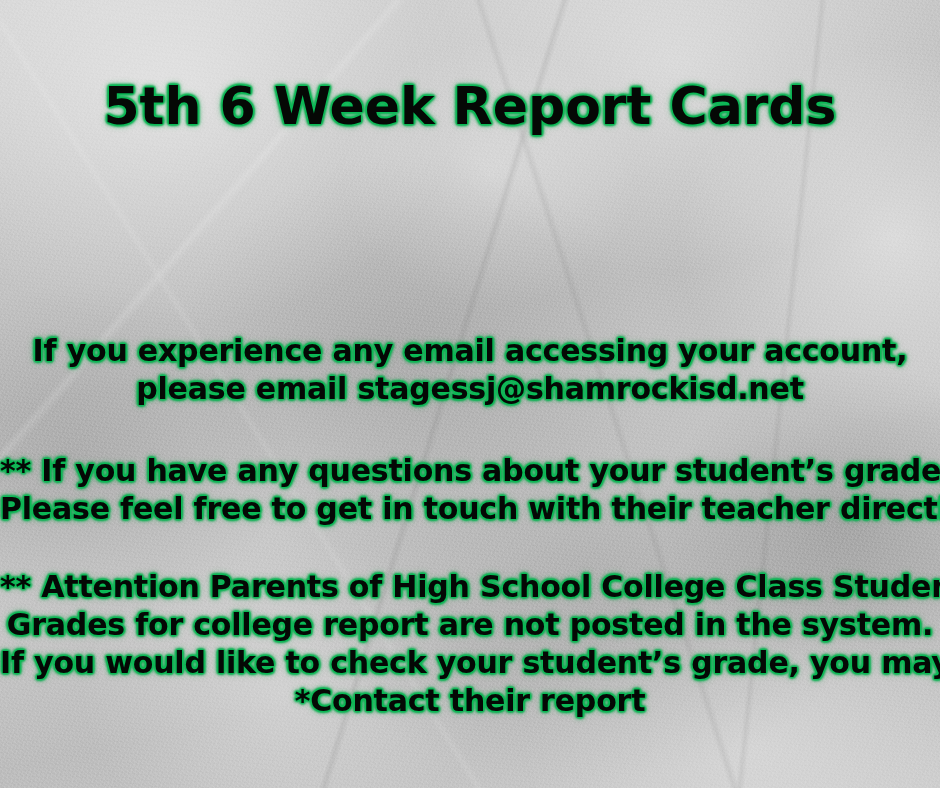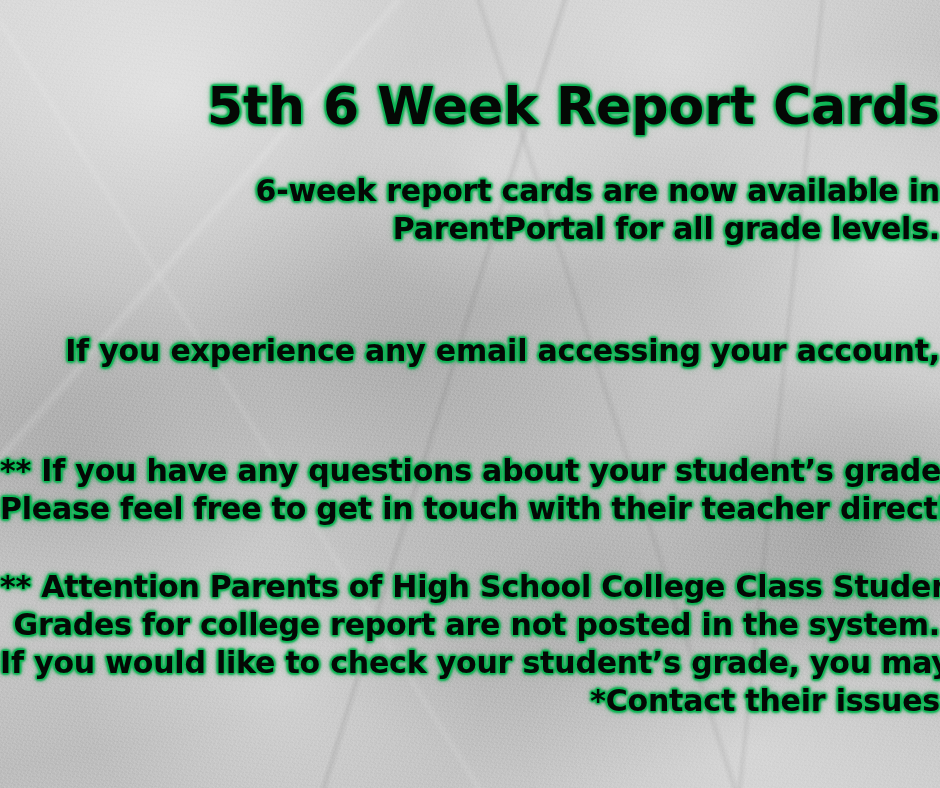--- a/index.html
+++ b/index.html
@@ -62,21 +62,21 @@
       linear-gradient(72deg,  rgba(0,0,0,0) 61.0%, rgba(90,90,90,0.32) 61.4%, rgba(0,0,0,0) 61.9%),
       linear-gradient(131deg, rgba(0,0,0,0) 24.0%, rgba(255,255,255,0.45) 24.5%, rgba(0,0,0,0) 25.1%),
       linear-gradient(96deg,  rgba(0,0,0,0) 80.0%, rgba(80,80,80,0.30) 80.4%, rgba(0,0,0,0) 80.9%),
       linear-gradient(58deg,  rgba(0,0,0,0) 33.0%, rgba(255,255,255,0.30) 33.4%, rgba(0,0,0,0) 33.9%);
   }
 
   
   #content {
     position: absolute;
     inset: 0;
-    text-align: right;
+    text-align: center;
     color: #030503;
     border-radius: 13px;
   }
 
   .glow,
   .title {
     
     color: #050805;
     text-shadow:
        0  0 1px #00b14f,
@@ -129,35 +129,32 @@
 <div id="poster">
 
   <div id="bg-texture"></div>
   <div id="bg-grain"></div>
   <div id="bg-veins"></div>
 
   <div id="content">
 
     <h1 class="title">5th 6 Week Report Cards</h1>
 
-    <div class="block" id="block-availability">
-      <div class="line glow">6-week report cards are now available in</div>
-      <div class="line glow">ParentPortal for all grade levels.</div>
-    </div>
 
     <div class="block" id="block-support">
       <div class="line glow">If you experience any email accessing your account,</div>
+      <div class="line glow">please email stagessj@shamrockisd.net</div>
     </div>
 
     <div class="block" id="block-questions">
       <div class="line glow">** If you have any questions about your student’s grade,</div>
       <div class="line glow">Please feel free to get in touch with their teacher directly **</div>
     </div>
 
     <div class="block" id="block-college">
       <div class="line glow">** Attention Parents of High School College Class Students **</div>
       <div class="line glow">Grades for college report are not posted in the system.</div>
       <div class="line glow">If you would like to check your student’s grade, you may:</div>
-      <div class="line glow">*Contact their issues</div>
+      <div class="line glow">*Contact their report</div>
     </div>
 
   </div>
 </div>
 
 </body></html>

